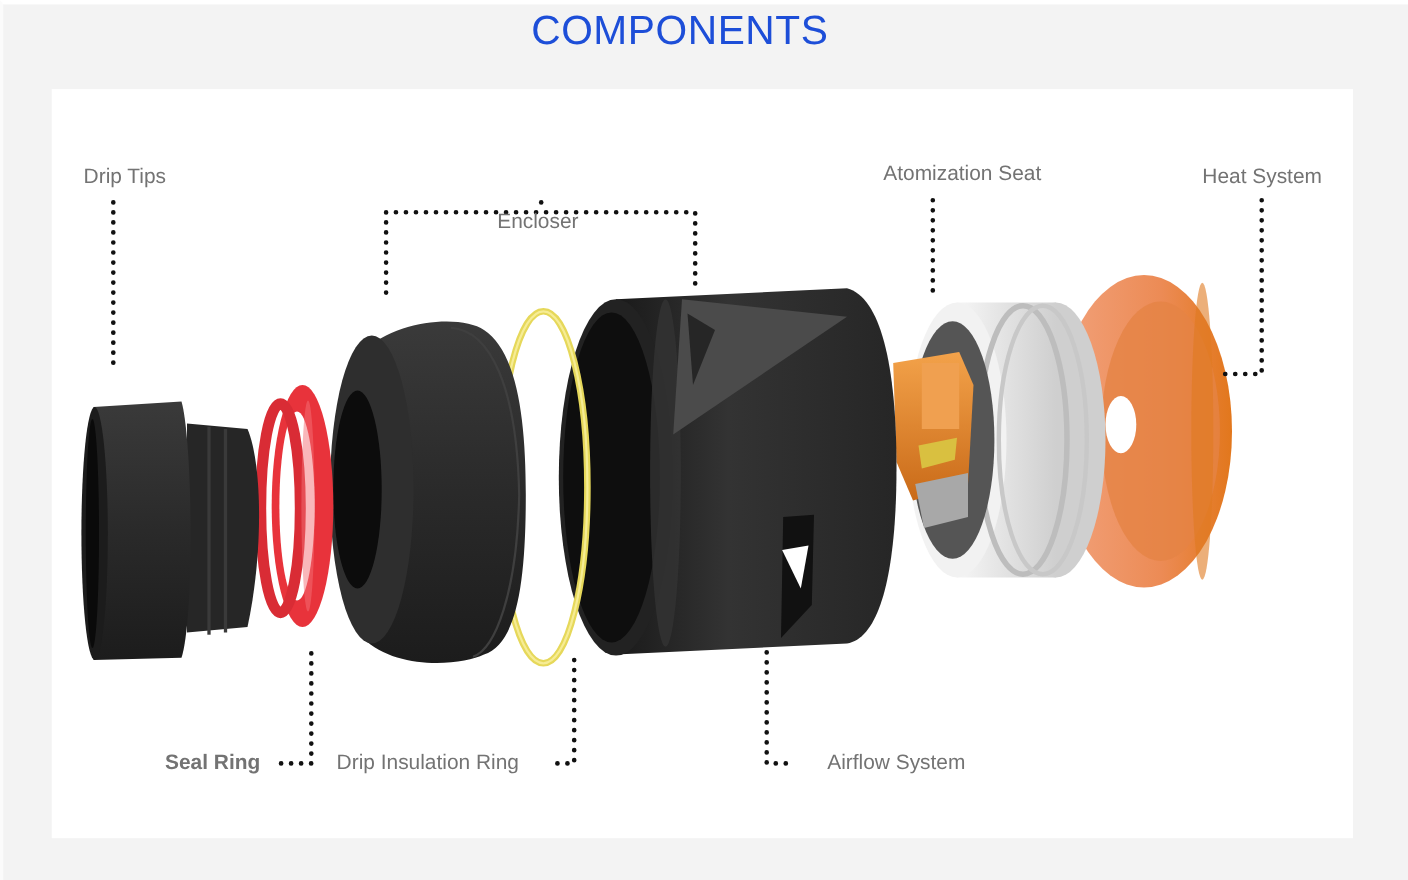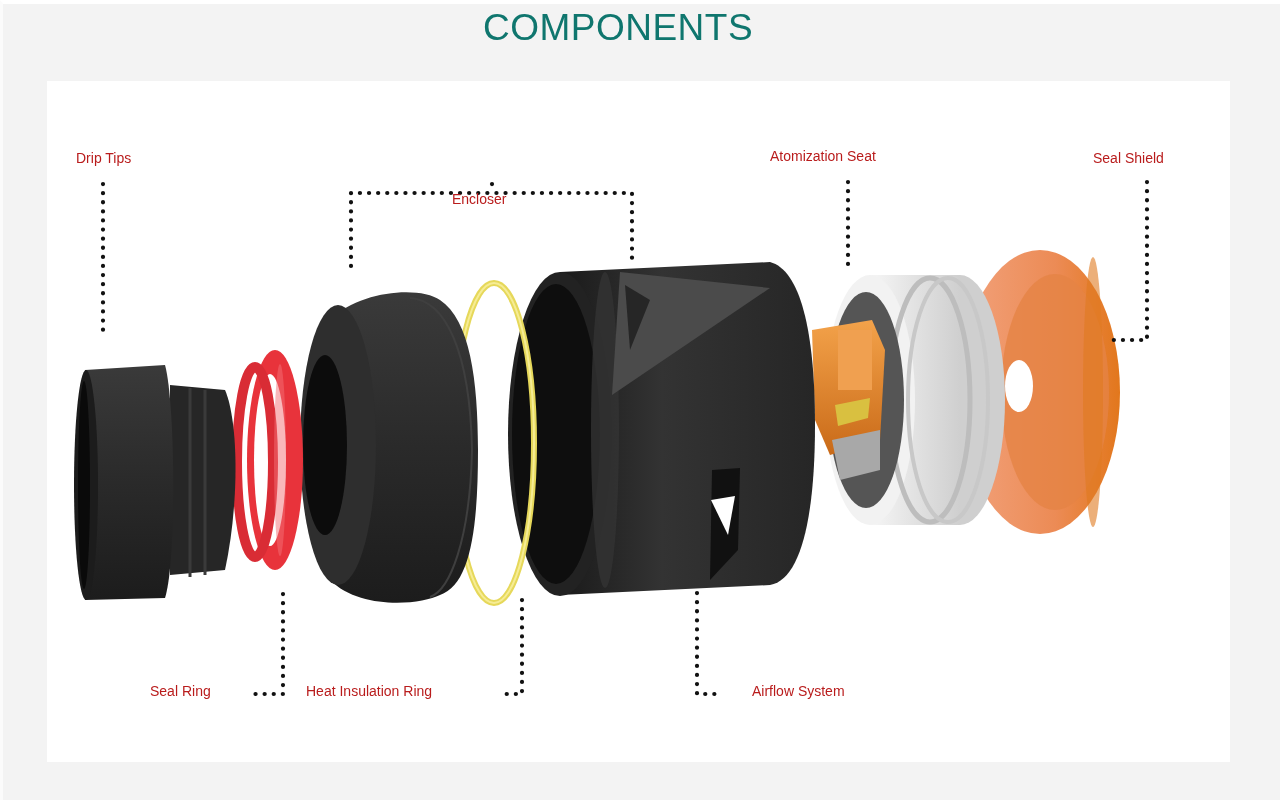--- a/index.html
+++ b/index.html
@@ -1,20 +1,20 @@
 <!DOCTYPE html>
 <html><head>
 <meta charset="utf-8">
 <style>
   html,body{margin:0;padding:0;}
   body{width:1280px;height:800px;background:#f3f3f3;position:relative;overflow:hidden;font-family:"Liberation Sans",sans-serif;}
   .outer{position:absolute;left:0;top:0;width:1280px;height:800px;box-sizing:border-box;border-top:4px solid #fff;border-left:3px solid #fbfbfb;}
-  .title{position:absolute;left:0;width:1236px;top:7px;text-align:center;font-size:37px;letter-spacing:0.5px;color:#0f766e;font-weight:normal;}
+  .title{position:absolute;left:0;width:1236px;top:7px;text-align:center;font-size:37px;letter-spacing:0.5px;color:#1d4ed8;font-weight:normal;}
   .panel{position:absolute;left:47px;top:81px;width:1183px;height:681px;background:#fff;}
-  .label{position:absolute;font-size:14px;color:#b91c1c;white-space:nowrap;}
+  .label{position:absolute;font-size:19px;color:#737373;white-space:nowrap;}
   svg.art{position:absolute;left:0;top:0;}
 </style>
 </head>
 <body>
 
 <div class="outer"></div>
 <div class="title">COMPONENTS</div>
 <div class="panel"></div>
 
 <svg class="art" width="1280" height="800" viewBox="0 0 1280 800">
@@ -117,17 +117,17 @@
     <path d="M848,182 L848,268"></path>
     <path d="M1147,182 L1147,340 L1110,340"></path>
     <path d="M283,594 L283,694 L250,694"></path>
     <path d="M522,600 L522,694 L504,694"></path>
     <path d="M697,593 L697,694 L718,694"></path>
   </g>
 </svg>
 
 <div class="label" style="left:76px;top:150px;">Drip Tips</div>
 <div class="label" style="left:452px;top:150px;margin-top:41px;">Encloser</div>
-<div class="label" style="left:770px;top:148px;text-align:right;">Atomization Seat</div>
-<div class="label" style="left:1093px;top:150px;">Seal Shield</div>
-<div class="label" style="left:150px;top:683px;">Seal Ring</div>
-<div class="label" style="left:306px;top:683px;">Heat Insulation Ring</div>
+<div class="label" style="left:803px;top:148px;text-align:right;">Atomization Seat</div>
+<div class="label" style="left:1093px;top:150px;">Heat System</div>
+<div class="label" style="left:150px;top:683px;font-weight:bold;">Seal Ring</div>
+<div class="label" style="left:306px;top:683px;">Drip Insulation Ring</div>
 <div class="label" style="left:752px;top:683px;">Airflow System</div>
 
 </body></html>

